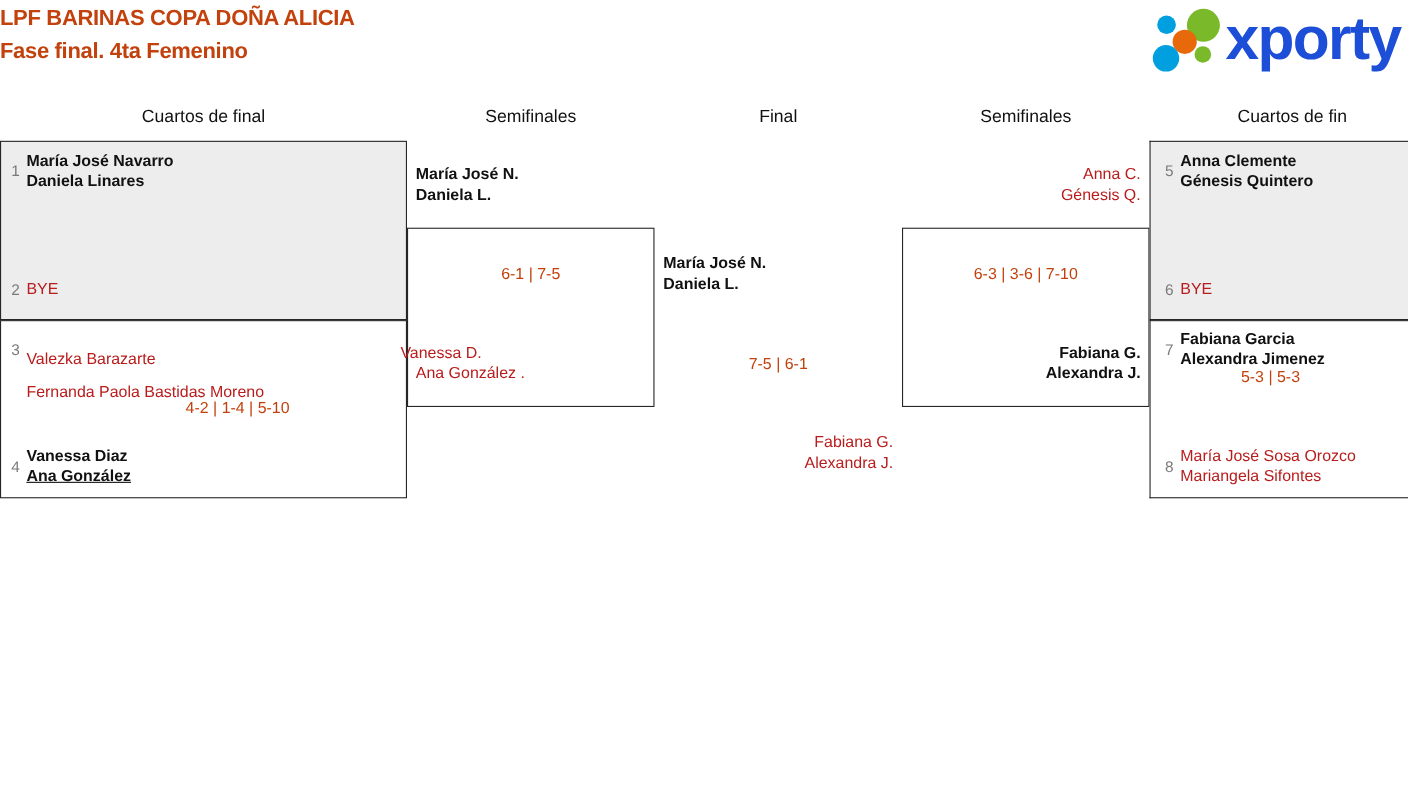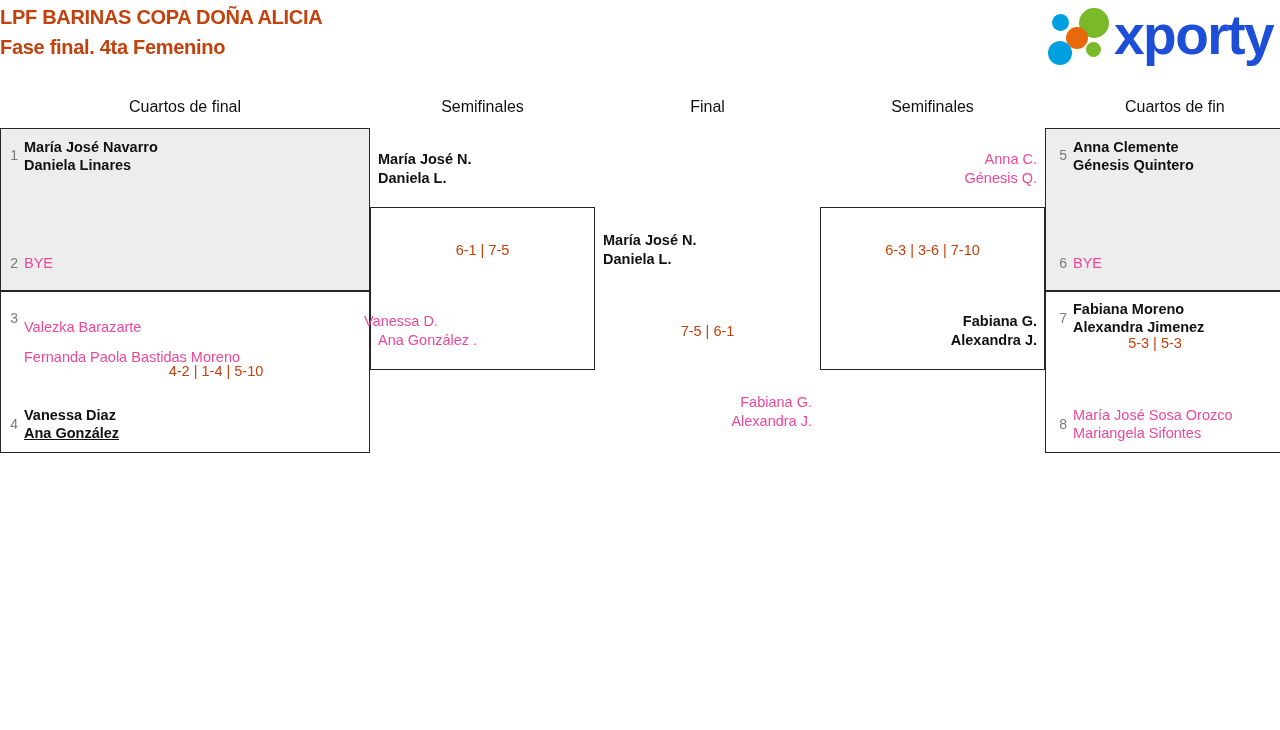--- a/index.html
+++ b/index.html
@@ -64,21 +64,21 @@
     color: #7a7a7a;
     line-height: 16px;
     width: 18px;
     text-align: right;
   }
 
   .team {
     position: absolute;
     font-size: 14.5px;
     line-height: 18.5px;
-    color: #ec4899;
+    color: #b91c1c;
     white-space: nowrap;
   }
   .team.win { font-weight: bold; color: #111111; }
   .team.ralign { text-align: right; }
 
   .score {
     position: absolute;
     font-size: 14.5px;
     line-height: 18px;
     color: #c2410c;
@@ -155,20 +155,20 @@
 
   <div class="box shaded no-right" style="left:1045px; top:128px; width:236px; height:163px;"></div>
   <div class="seed" style="left:1049px; top:147px;">5</div>
   <div class="team win" style="left:1073px; top:138px;">Anna Clemente</div>
   <div class="team win" style="left:1073px; top:156px;">Génesis Quintero</div>
   <div class="seed" style="left:1049px; top:255px;">6</div>
   <div class="team" style="left:1073px; top:254px;">BYE</div>
 
   <div class="box no-right" style="left:1045px; top:291px; width:236px; height:162px;"></div>
   <div class="seed" style="left:1049px; top:310px;">7</div>
-  <div class="team win" style="left:1073px; top:300px;">Fabiana Moreno</div>
+  <div class="team win" style="left:1073px; top:300px;">Fabiana Garcia</div>
   <div class="team win" style="left:1073px; top:318px;">Alexandra Jimenez</div>
   <div class="score ralign" style="left:1045px; top:334px; width:220px; ">5-3 | 5-3</div>
   <div class="seed" style="left:1049px; top:416px;">8</div>
   <div class="team" style="left:1073px; top:406px;">María José Sosa Orozco</div>
   <div class="team" style="left:1073px; top:424px;">Mariangela Sifontes</div>
 
 </div>
 
 </body></html>

